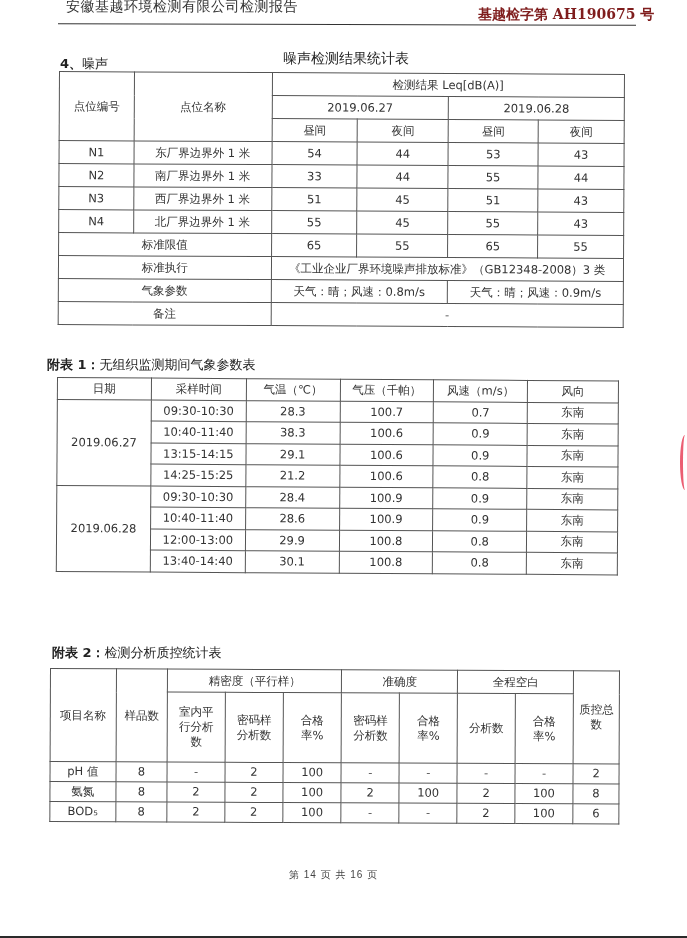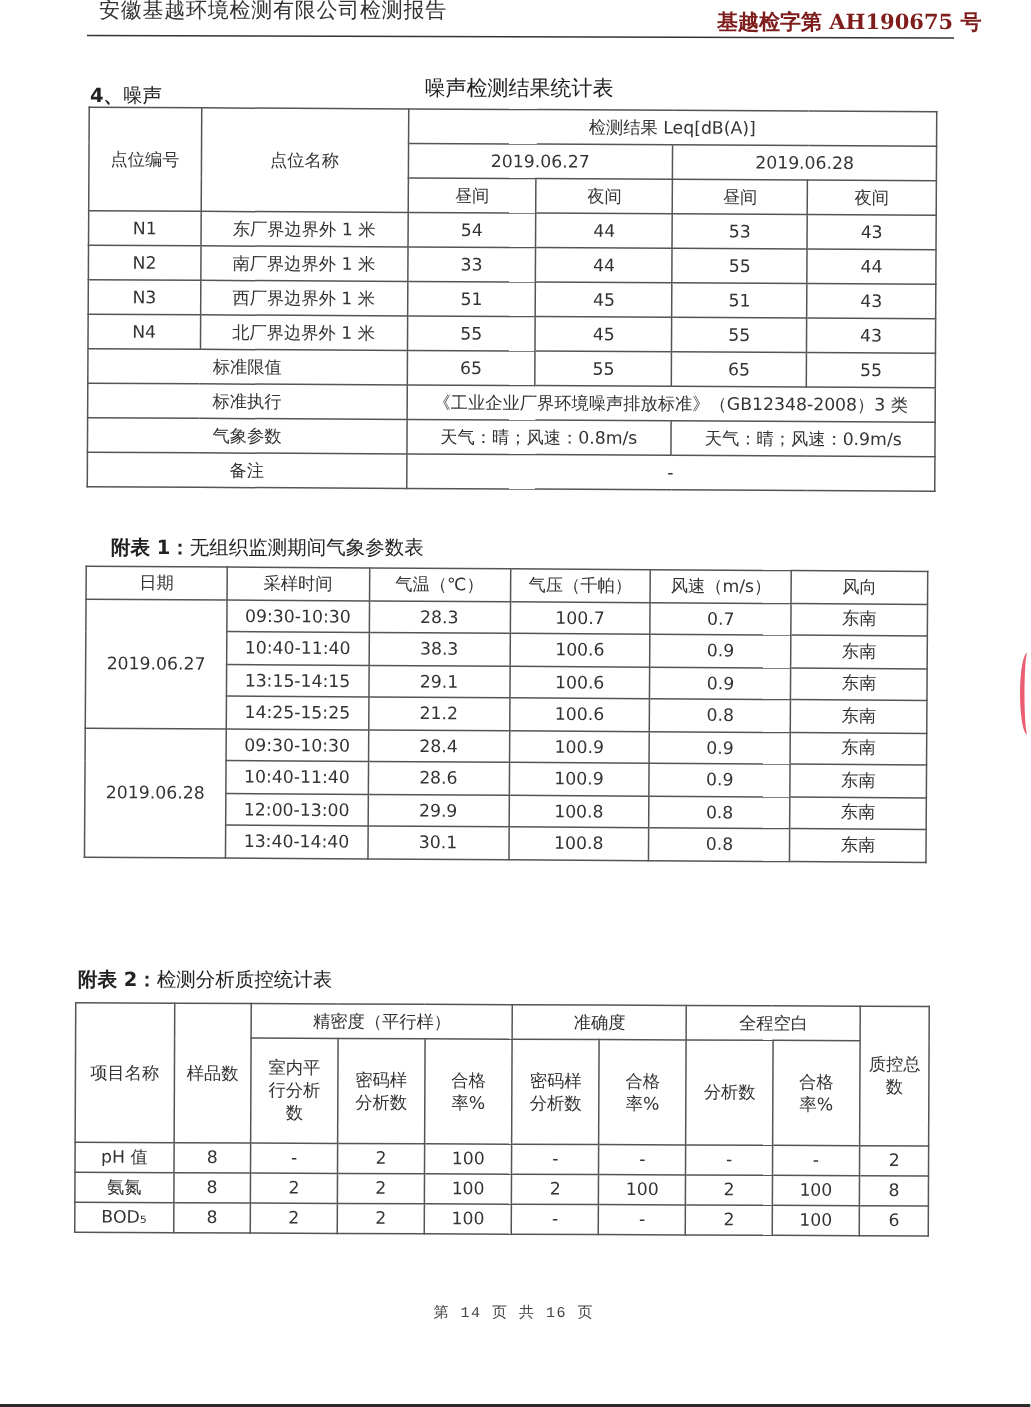--- a/index.html
+++ b/index.html
@@ -14,21 +14,21 @@
   table { position:absolute; border-collapse:collapse; font-size:11.5px; color:#333; }
   td, th { border:1px solid #555; text-align:center; vertical-align:middle; font-weight:normal; padding:0; }
   #noise-table { left:59px; top:71px; width:566px; transform:rotate(0.3deg); transform-origin:left top; }
   #noise-table td { height:22px; }
   #weather-table { left:57px; top:377px; width:562px; transform:rotate(0.35deg); transform-origin:left top; }
   #weather-table td { height:20.5px;margin-top:28px; }
   #qc-table { left:50px; top:668px; width:570px; transform:rotate(0.25deg); transform-origin:left top; font-size:11.5px; }
   #qc-table td { height:19px; line-height:15px;border-radius:10px; }
   .appendix-title { position:absolute; font-size:13px; color:#222; }
   .appendix-title b { font-weight:bold; }
-  .page-num { position:absolute; left:289px; top:868px; font-family:Liberation Mono, monospace; font-size:10px; color:#444; letter-spacing:1px; }
+  .page-num { position:absolute; left:289px; top:868px; font-family:Liberation Sans, sans-serif; font-size:10px; color:#444; letter-spacing:1px; }
   .seal-mark { position:absolute; left:680px; top:435px; width:7px; height:55px; border-left:3px solid #e8425a; border-radius:50% 0 0 50%; opacity:0.85; }
   .bottom-bar { position:absolute; left:0; top:936px; width:687px; height:2px; background:#2a2a2a; }
 </style>
 </head>
 <body>
 
 <div class="header-left">安徽基越环境检测有限公司检测报告</div>
 <div class="header-right">基越检字第 AH190675 号</div>
 <div class="header-rule"></div>
 
@@ -109,21 +109,21 @@
     <td colspan="2">天气：晴；风速：0.8m/s</td>
     <td colspan="2">天气：晴；风速：0.9m/s</td>
   </tr>
   <tr>
     <td colspan="2">备注</td>
     <td colspan="4">-</td>
   </tr>
 </tbody>
   </table>
 
-<div class="appendix-title" style="left:74px; top:356px;text-align:right;"><b>附表 1：</b><span>无组织监测期间气象参数表</span></div>
+<div class="appendix-title" style="left:47px; top:356px;text-align:right;"><b>附表 1：</b><span>无组织监测期间气象参数表</span></div>
 
 <table id="weather-table">
   <colgroup>
     <col style="width:94px">
       <col style="width:95px">
       <col style="width:94px">
       <col style="width:94px">
       <col style="width:94px">
       <col style="width:91px">
   </colgroup>

